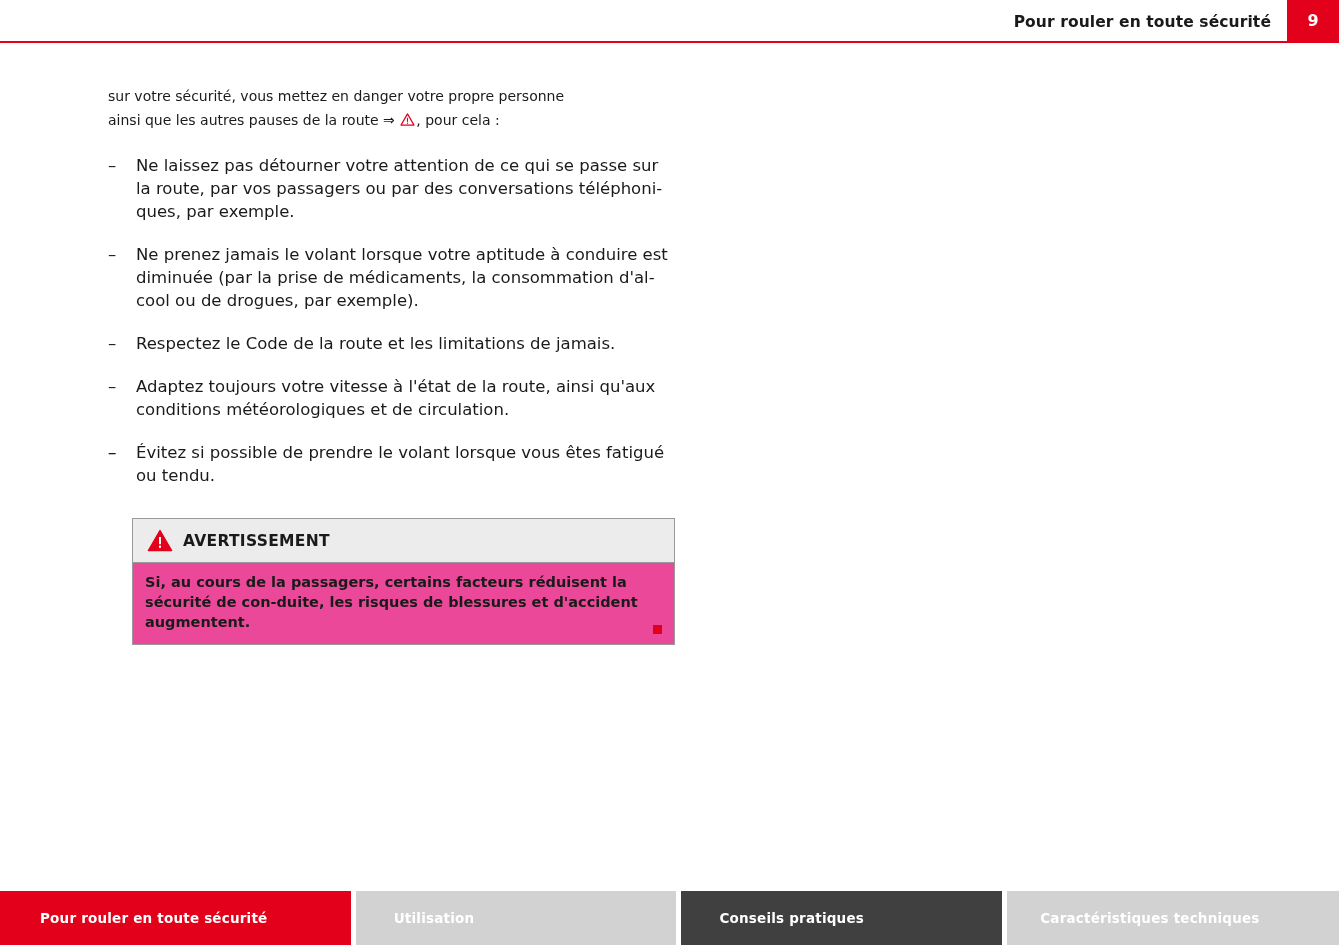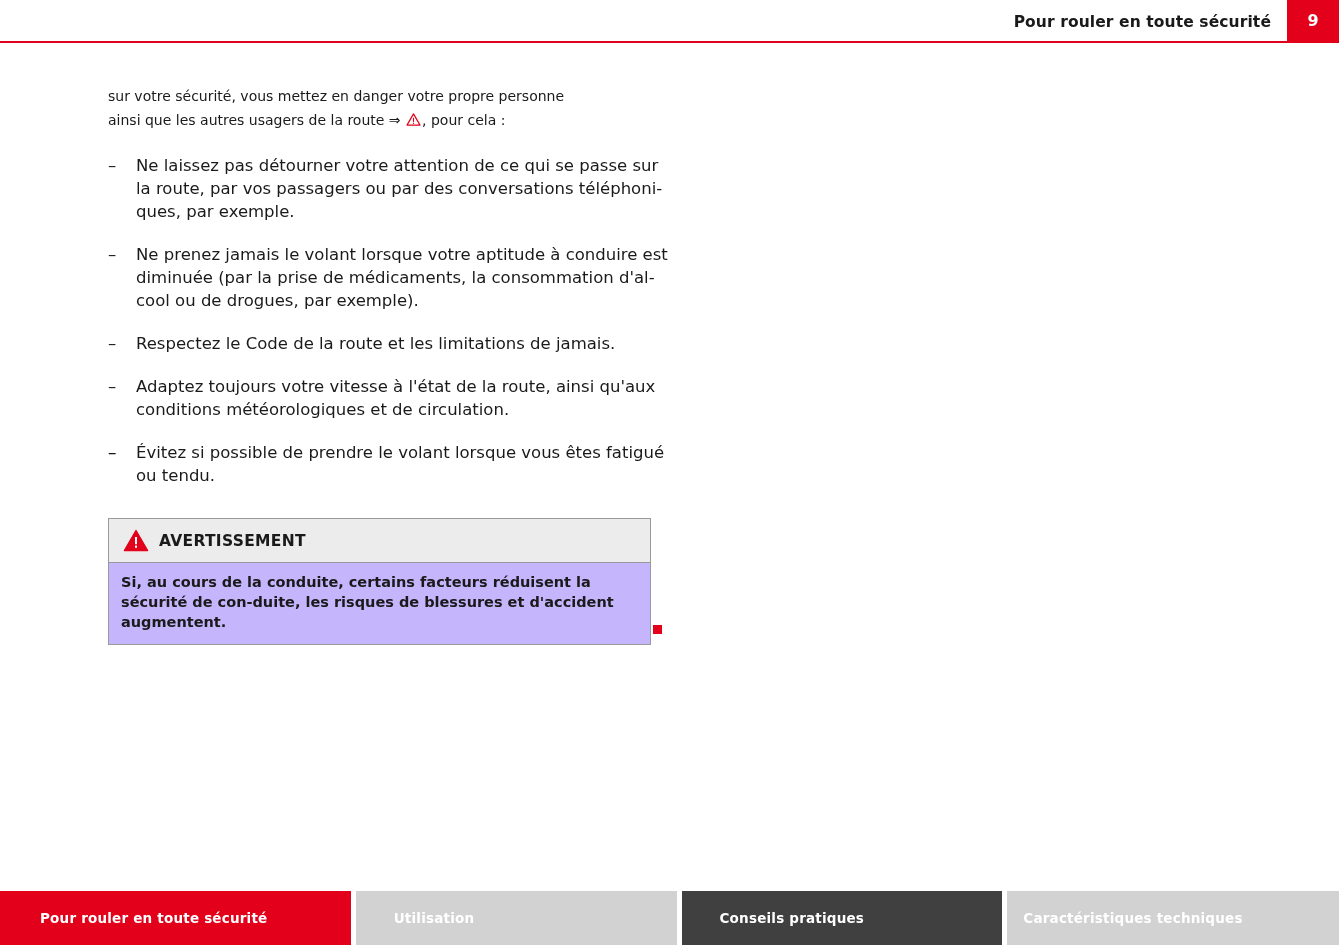--- a/index.html
+++ b/index.html
@@ -101,22 +101,23 @@
     left: 0;
     top: 0;
     color: #1a1a1a;
   }
 
   
   .warning-box {
     margin-top: 31px;
     width: 543px;
     border: 1px solid #9a9a9a;
-    background: #c4b5fd;
+    background: #ec4899;
     box-sizing: border-box;
+    margin-left: 24px;
   }
   .warning-head {
     height: 44px;
     background: #ececec;
     border-bottom: 1px solid #9a9a9a;
     display: flex;
     align-items: center;
     padding-left: 14px;
     box-sizing: border-box;
   }
@@ -186,39 +187,39 @@
   .footer-tab.t3 {
     background: #404040;
     color: #ffffff;
     width: 322px;
     padding-left: 38px;
   }
   .footer-tab.t4 {
     background: #d2d2d2;
     color: #ffffff;
     width: 333px;
-    padding-left: 16px;
+    padding-left: 33px;
   }
 </style>
 </head>
 <body>
 
 <div class="header">
   <div class="header-title">Pour rouler en toute sécurité</div>
   <div class="page-number-box">
     <div class="page-number">9</div>
   </div>
   <div class="header-rule"></div>
 </div>
 
 <div class="content">
 
   <div class="intro">
     <span>sur votre sécurité, vous mettez en danger votre propre personne</span><br>
-    <span>ainsi que les autres usagers de la route ⇒ </span><span class="warn-inline"><svg viewBox="0 0 16 14" width="15" height="13">
+    <span>ainsi que les autres pauses de la route ⇒ </span><span class="warn-inline"><svg viewBox="0 0 16 14" width="15" height="13">
           <path d="M8 1 L15 13 L1 13 Z" fill="none" stroke="#e2001a" stroke-width="1.3" stroke-linejoin="round"></path>
           <rect x="7.4" y="5.2" width="1.2" height="4.4" fill="#e2001a"></rect>
           <rect x="7.4" y="10.4" width="1.2" height="1.3" fill="#e2001a"></rect>
         </svg></span><span>, pour cela :</span>
   </div>
 
   <ul class="bullets">
     <li>
       <span class="dash">–</span>
       <span>Ne laissez pas détourner votre attention de ce qui se passe sur la route, par vos passagers ou par des conversations téléphoni-ques, par exemple.</span>
@@ -248,21 +249,21 @@
     <div class="warning-head">
       <span class="tri">
         <svg viewBox="0 0 26 23" width="26" height="23">
           <path d="M13 1.5 L24.6 21.5 L1.4 21.5 Z" fill="#e2001a" stroke="#e2001a" stroke-width="1.4" stroke-linejoin="round"></path>
           <rect x="12" y="8" width="2" height="7.2" fill="#ffffff"></rect>
           <rect x="12" y="16.6" width="2" height="2.2" fill="#ffffff"></rect>
         </svg>
       </span>
       <span class="warning-head-label">AVERTISSEMENT</span>
     </div>
-    <div class="warning-body">Si, au cours de la conduite, certains facteurs réduisent la sécurité de con-duite, les risques de blessures et d'accident augmentent.</div>
+    <div class="warning-body">Si, au cours de la passagers, certains facteurs réduisent la sécurité de con-duite, les risques de blessures et d'accident augmentent.</div>
   </div>
 </div>
 
 <div class="end-marker"></div>
 
 <div class="footer">
   <div class="footer-tab active">
     <span>Pour rouler en toute sécurité</span>
   </div>
   <div class="footer-tab gap"></div>

